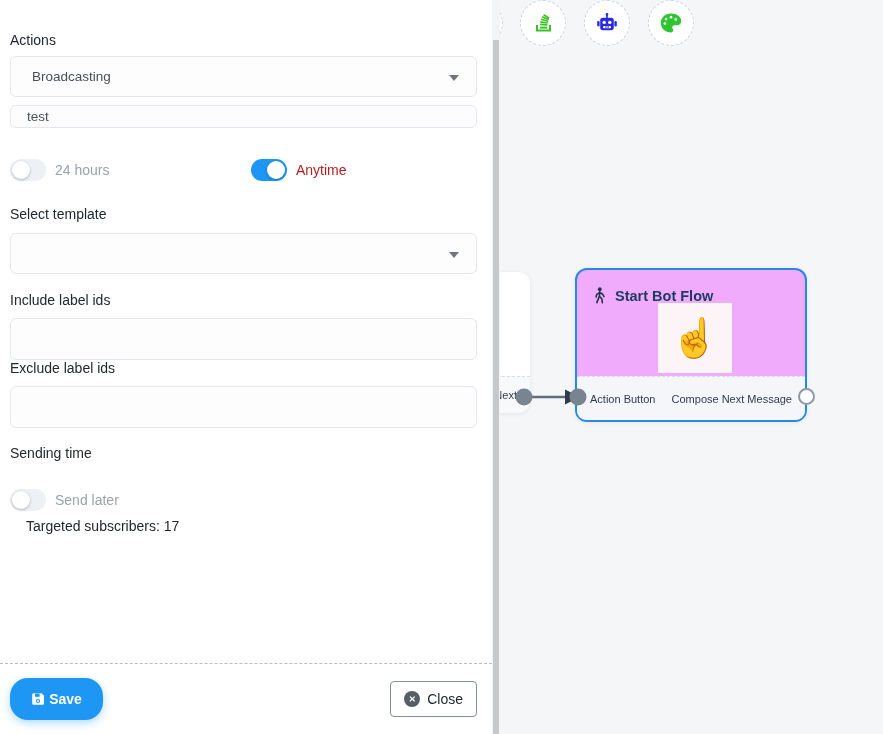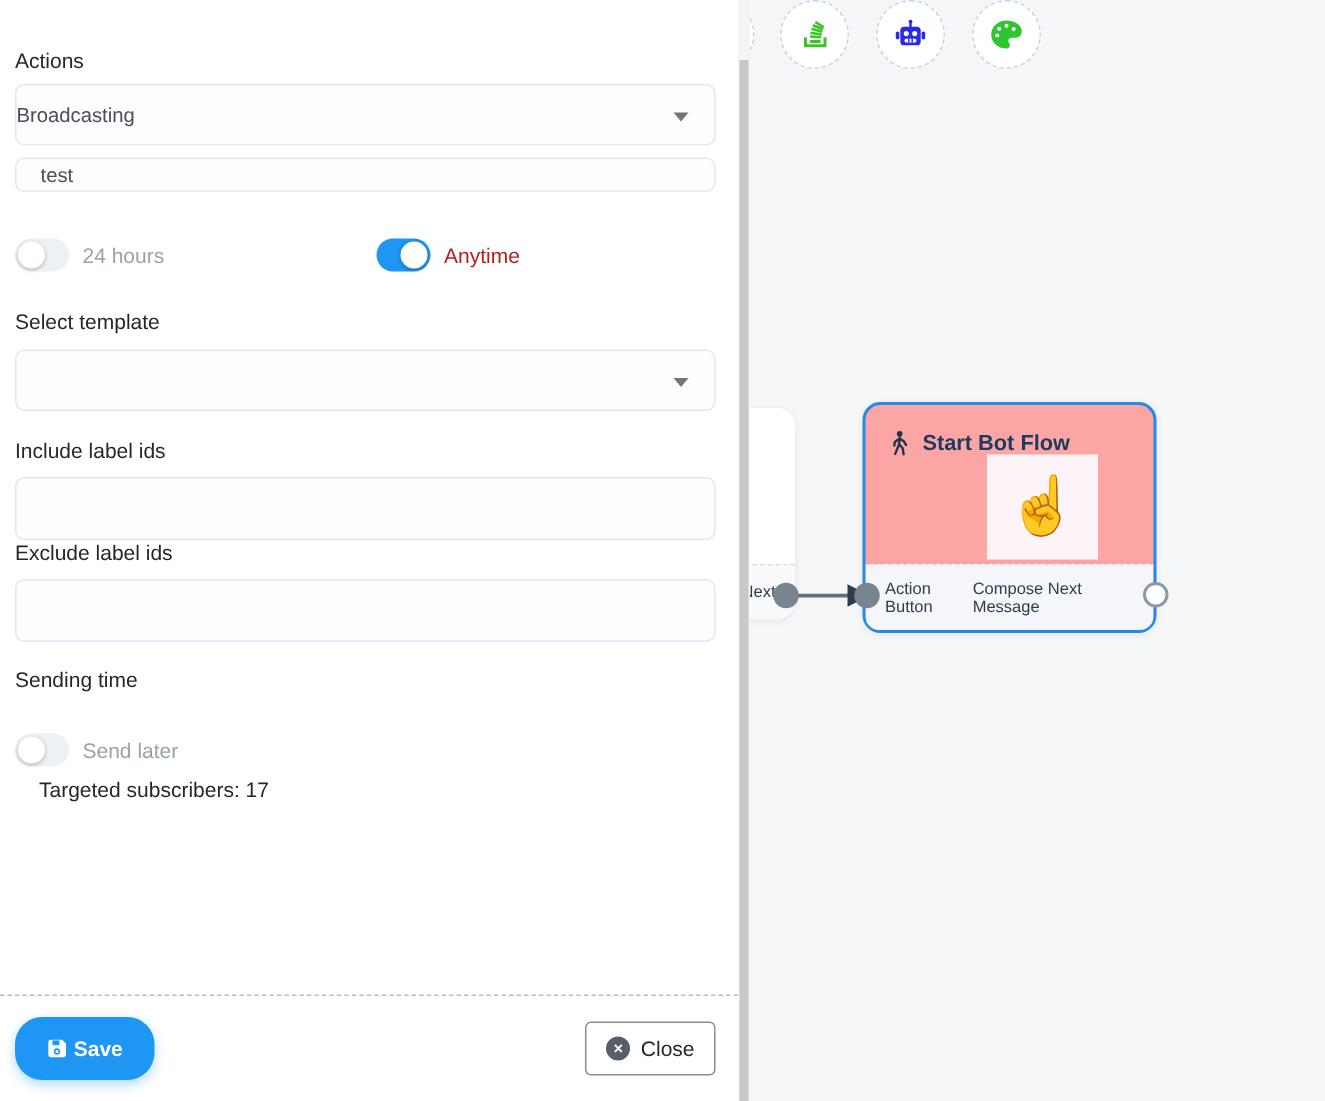--- a/index.html
+++ b/index.html
@@ -11,21 +11,21 @@
   .panel { position:relative; width:492px; height:734px; background:#fff;
     padding:32px 15px 0 10px; flex:0 0 492px; }
   .form-label { display:block; font-size:14px; line-height:16px; color:#23282d; }
   .lbl-campaign { margin-top:33px; }
   .lbl-template { margin-top:36px; }
   .lbl-include  { margin-top:18px; }
   .lbl-exclude  { }
   .lbl-sending  { margin-top:17px; }
   .control { position:relative; width:100%; border:1px solid #e3e7ef; border-radius:6px;
     background:#fdfdfe; display:flex; align-items:center; }
-  .select { height:41px; margin-top:8px; cursor:pointer; }
+  .select { height:41px; padding-left:21px; margin-top:8px; cursor:pointer; }
   .select-empty { margin-top:11px; }
   .sel-text { font-size:13.5px; color:#46505a; }
   .caret { position:absolute; right:17px; top:50%; margin-top:-2px; width:0; height:0;
     border-left:5px solid transparent; border-right:5px solid transparent;
     border-top:6px solid #6f767c; }
   .text-input { height:23px; margin-top:8px; }
   .ti2 { margin-top:10px; height:42px; }
   .text-input input { width:100%; height:100%; border:none; outline:none; background:transparent;
     font-family:inherit; font-size:13.5px; color:#46505a; padding-left:16px; }
   .toggle-row { position:relative; margin-top:19px; height:23px; }
@@ -68,22 +68,22 @@
     justify-content:center; cursor:pointer; }
   .tc0 { left:-43px; } .tc1 { left:20px; } .tc2 { left:84px; } .tc3 { left:148px; }
 
   .node-partial { position:absolute; left:-120px; top:272px; width:150px; height:141px;
     background:#fff; border-radius:12px; box-shadow:0 1px 4px rgba(0,0,0,.08); }
   .node-partial .pfooter { position:absolute; left:0; right:0; bottom:0; height:37px;
     border-top:1px dashed #d8dde2; background:#f7f9fa; border-radius:0 0 12px 12px;
     display:flex; align-items:center; justify-content:flex-end; padding-right:13px;
     font-size:11px; color:#2e3c4c; }
 
-  .node-main { position:absolute; left:75px; top:268px; width:196px; height:154px;
-    background:#fca5a5; border:2px solid #2489e8; border-radius:12px;
+  .node-main { position:absolute; left:75px; top:268px; width:232px; height:154px;
+    background:#f0abfc; border:2px solid #2489e8; border-radius:12px;
     box-shadow:0 1px 5px rgba(0,0,0,.06); }
   .node-header { display:flex; align-items:center; gap:8px; padding:17px 0 0 15px;
     color:#1d3a5f; font-size:14.5px; font-weight:600; }
   .cursor-box { position:absolute; left:81px; top:33px; width:74px; height:70px;
     background:#fcf4f7; display:flex; align-items:center; justify-content:center; }
   .hand-glyph { font-size:38px; color:#4f4f4f; line-height:1; }
   .node-footer { position:absolute; left:0; right:0; bottom:0; height:44px;
     background:#f4f6f9; border-top:1px dashed #d8dde2; border-radius:0 0 9px 9px;
     display:flex; align-items:center; justify-content:space-between; padding:0 13px;
     font-size:11px; color:#2e3c4c; }

